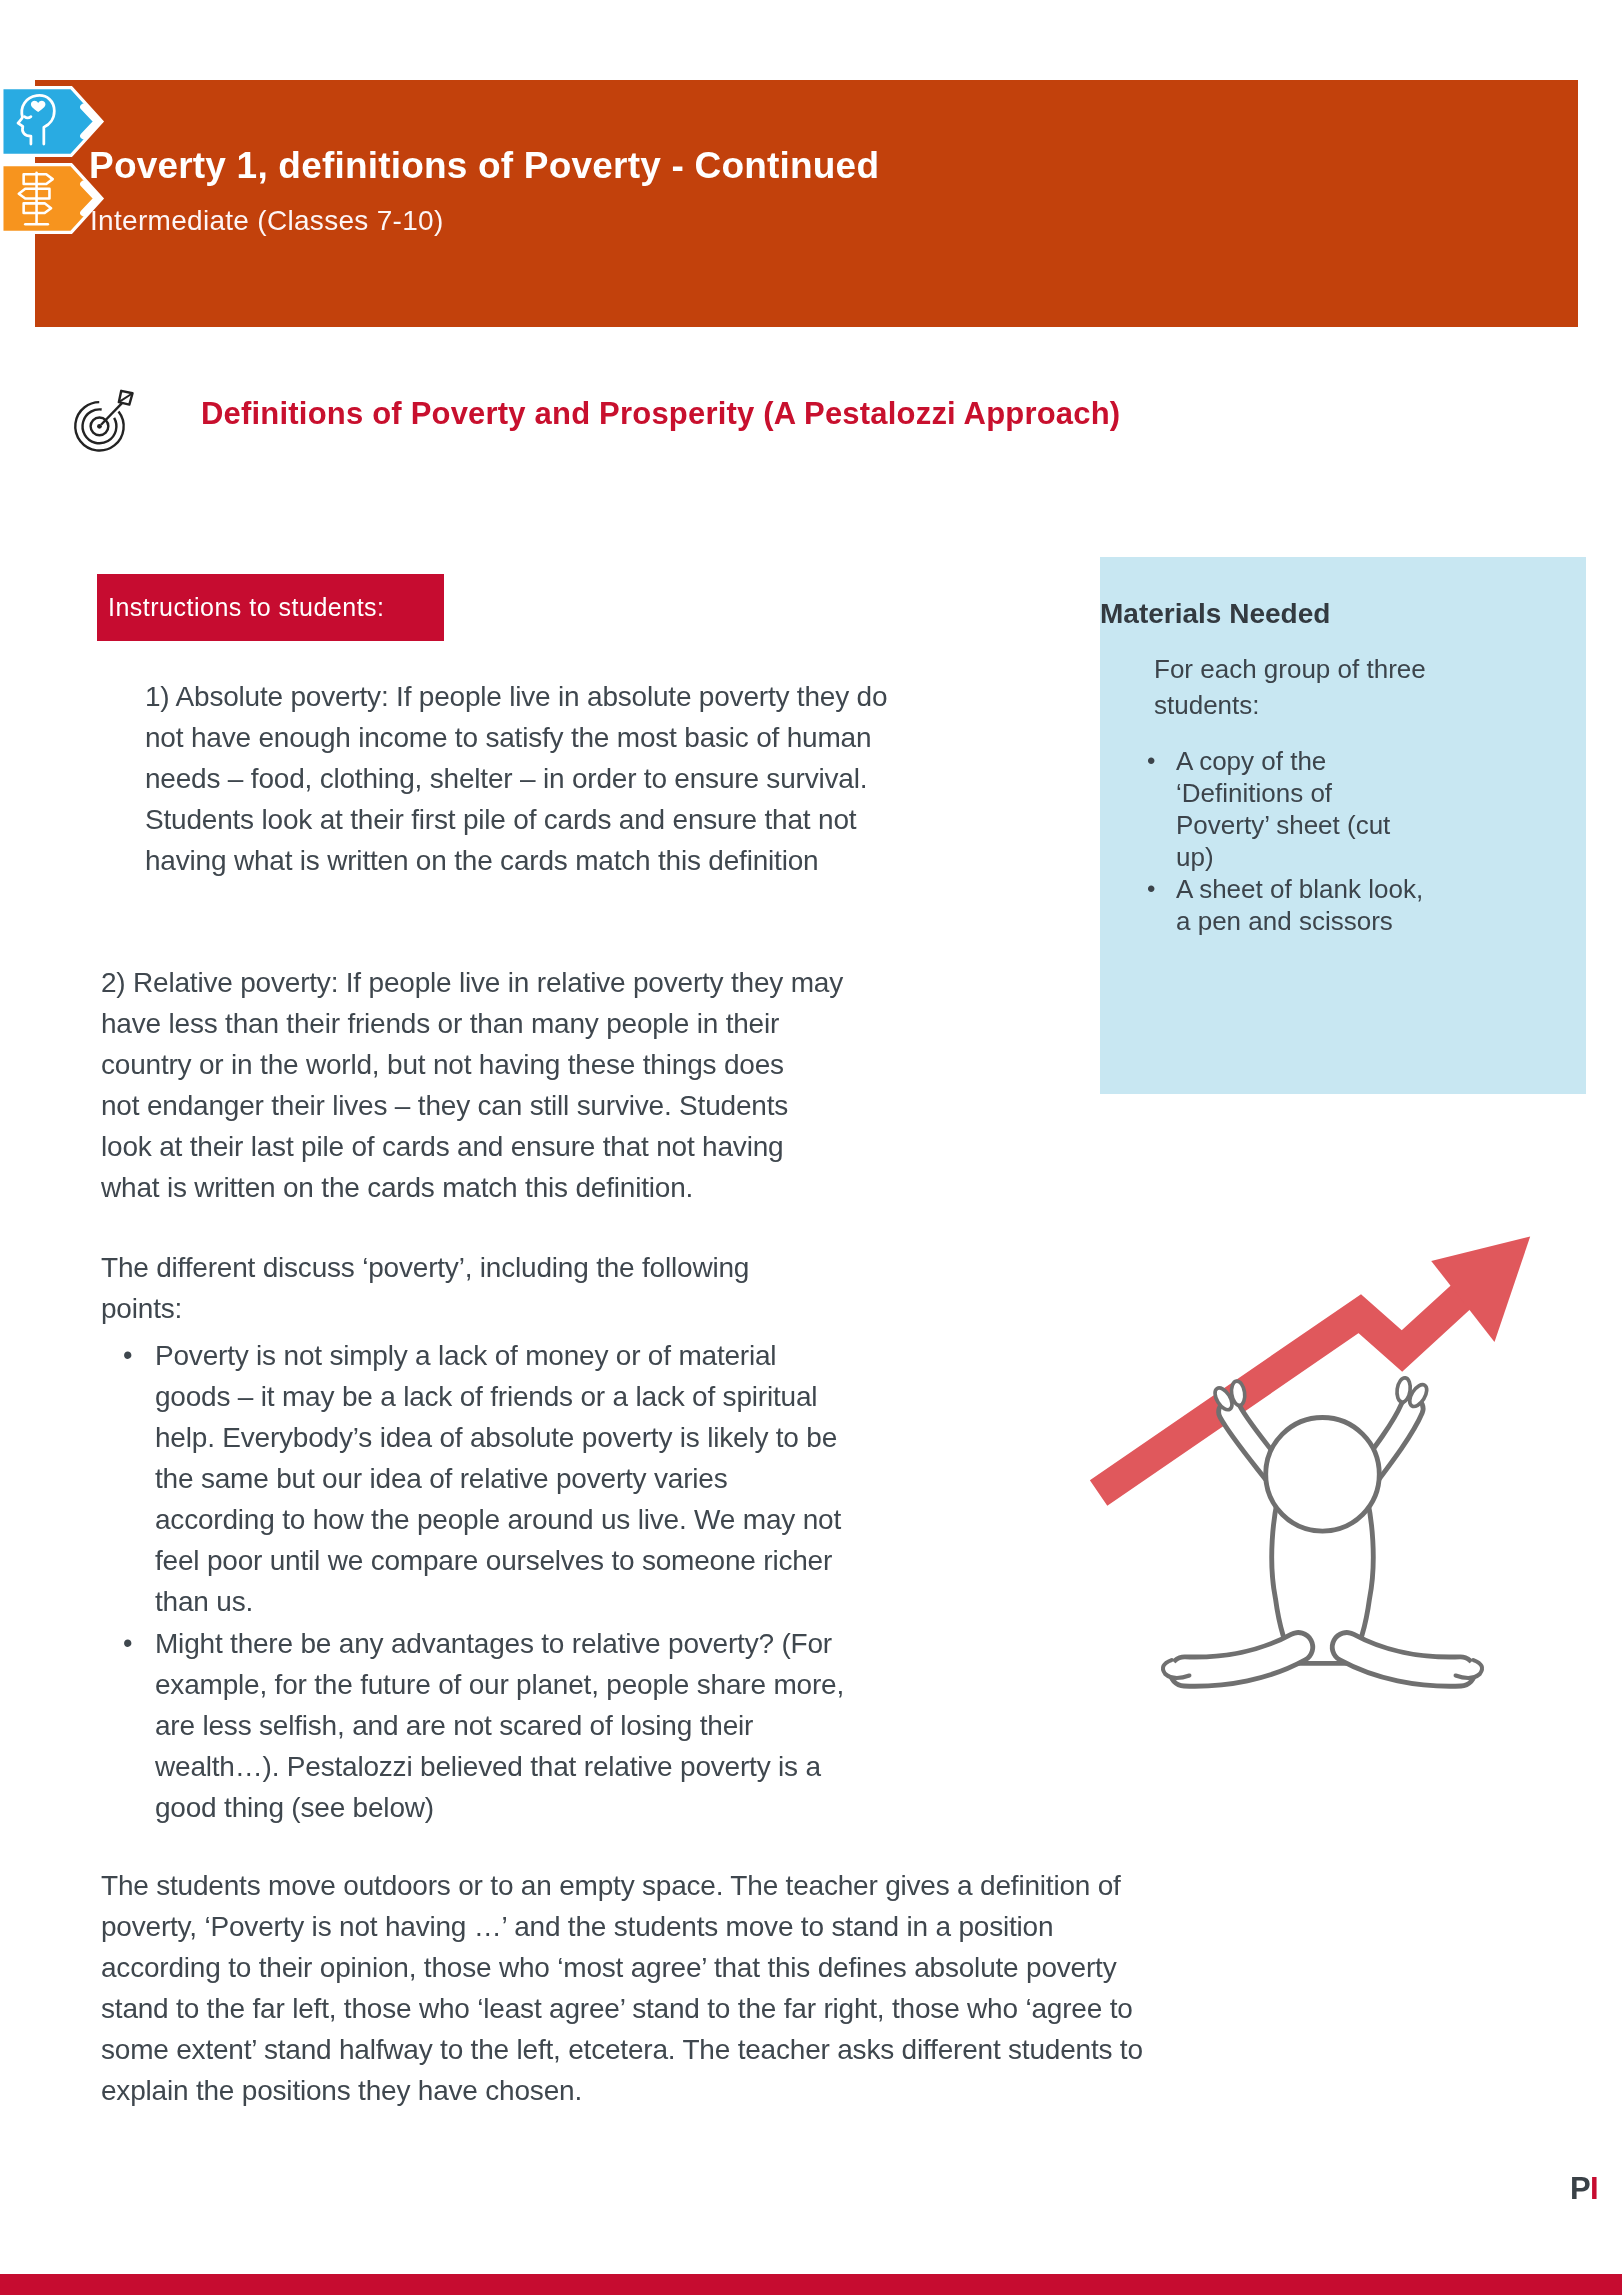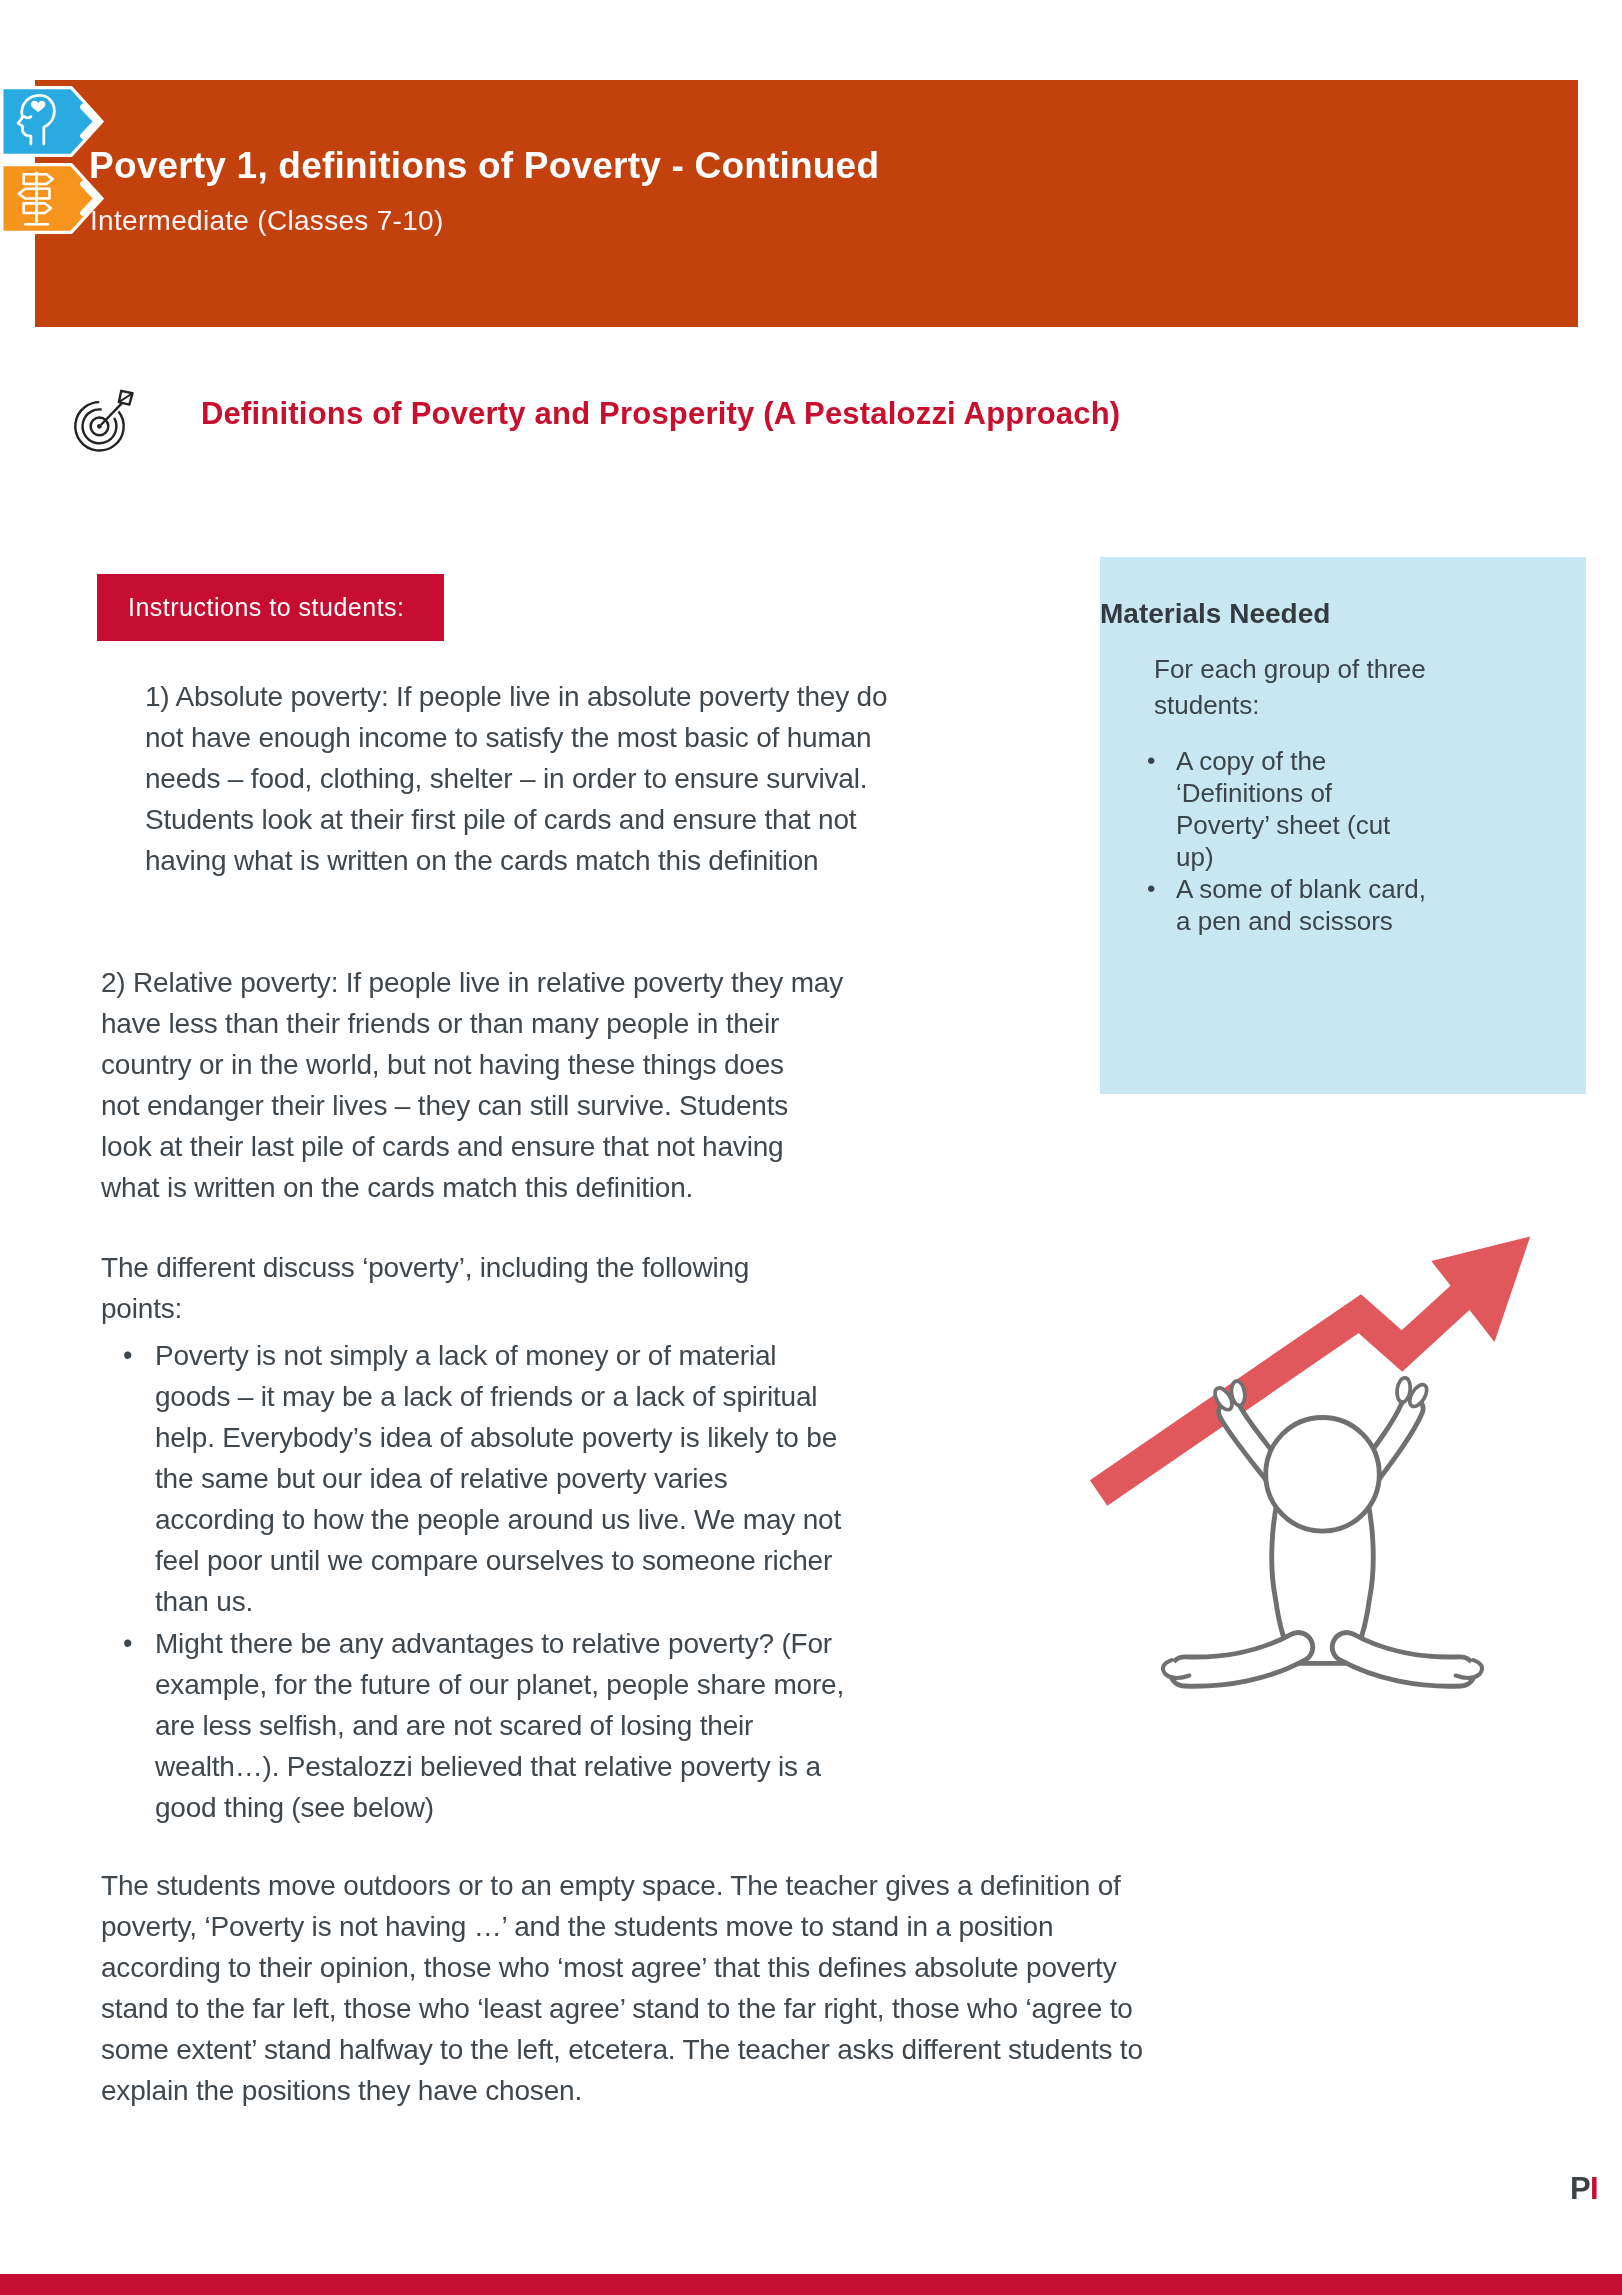--- a/index.html
+++ b/index.html
@@ -19,21 +19,21 @@
   .badge.blue{top:86px;}
   .badge.orange{top:163px;}
   
   .section-icon{position:absolute;left:70px;top:386px;width:67px;height:71px;}
   .section-heading{position:absolute;left:162px;top:396px;font-size:31px;font-weight:700;color:#C8102E;letter-spacing:0.2px;margin-left:39px;}
   
   .instructions-box{
     position:absolute;left:97px;top:574px;width:347px;height:67px;
     background:#C60C30;display:flex;align-items:center;
   }
-  .instructions-box span{color:#ffffff;font-size:25px;font-weight:400;letter-spacing:0.5px;padding-left:31px;}
+  .instructions-box span{color:#ffffff;font-size:25px;font-weight:400;letter-spacing:0.5px;padding-left:11px;}
   
   .bodytext{
     position:absolute;left:101px;
     font-size:28px;line-height:41px;color:#3F474E;font-weight:400;
     white-space:pre-line;letter-spacing:-0.2px;
   }
   .p1{top:676px;width:957px;margin-left:44px;}
   .p2{top:962px;width:957px;}
   .p3{top:1247px;width:957px;}
   .p4{top:1865px;width:1314px;}
@@ -166,21 +166,21 @@
     <div class="materials-list">
       <div class="materials-item">
         <span class="dot">•</span>
         <span class="mtxt">A copy of the
 ‘Definitions of
 Poverty’ sheet (cut
 up)</span>
       </div>
       <div class="materials-item">
         <span class="dot">•</span>
-        <span class="mtxt">A some of blank card,
+        <span class="mtxt">A sheet of blank look,
 a pen and scissors</span>
       </div>
     </div>
   </div>
 
   <div class="illustration">
     <svg width="503" height="503" viewBox="0 0 620 620">
 
       <g>
         <polyline points="34,350 356,129 408,175 492,98" fill="none" stroke="#E0585C" stroke-width="38" stroke-linejoin="miter"></polyline>

